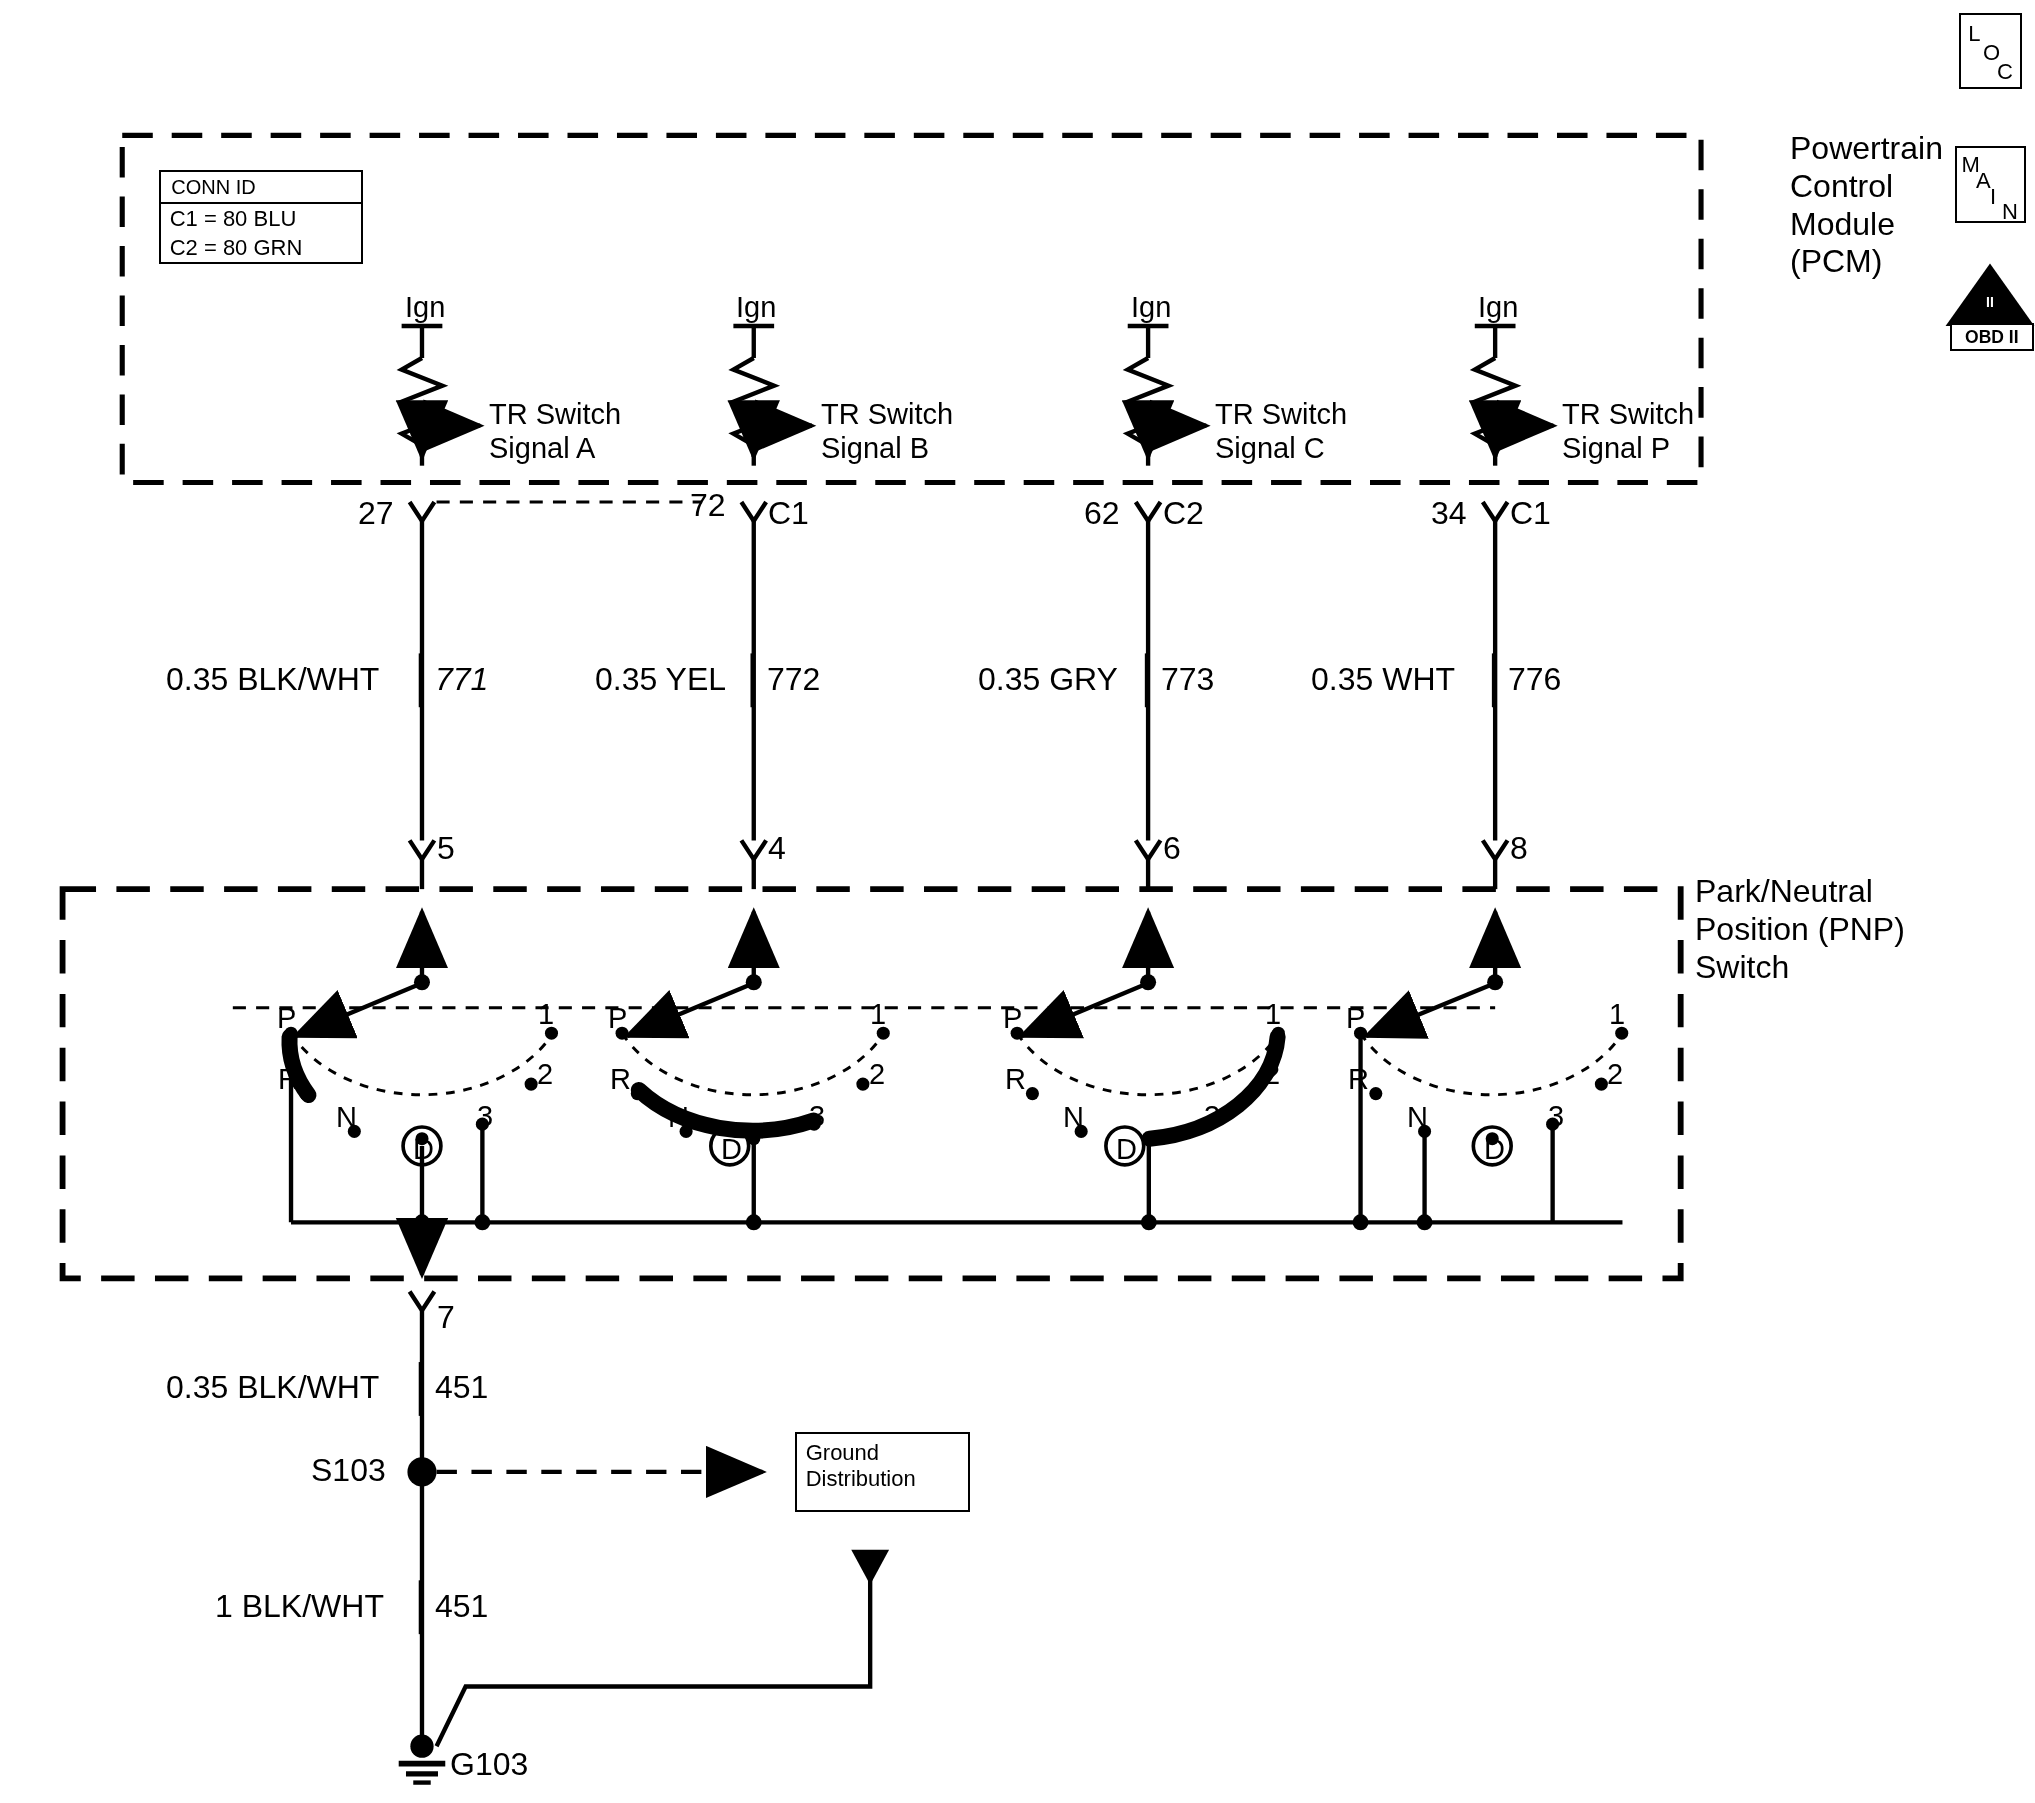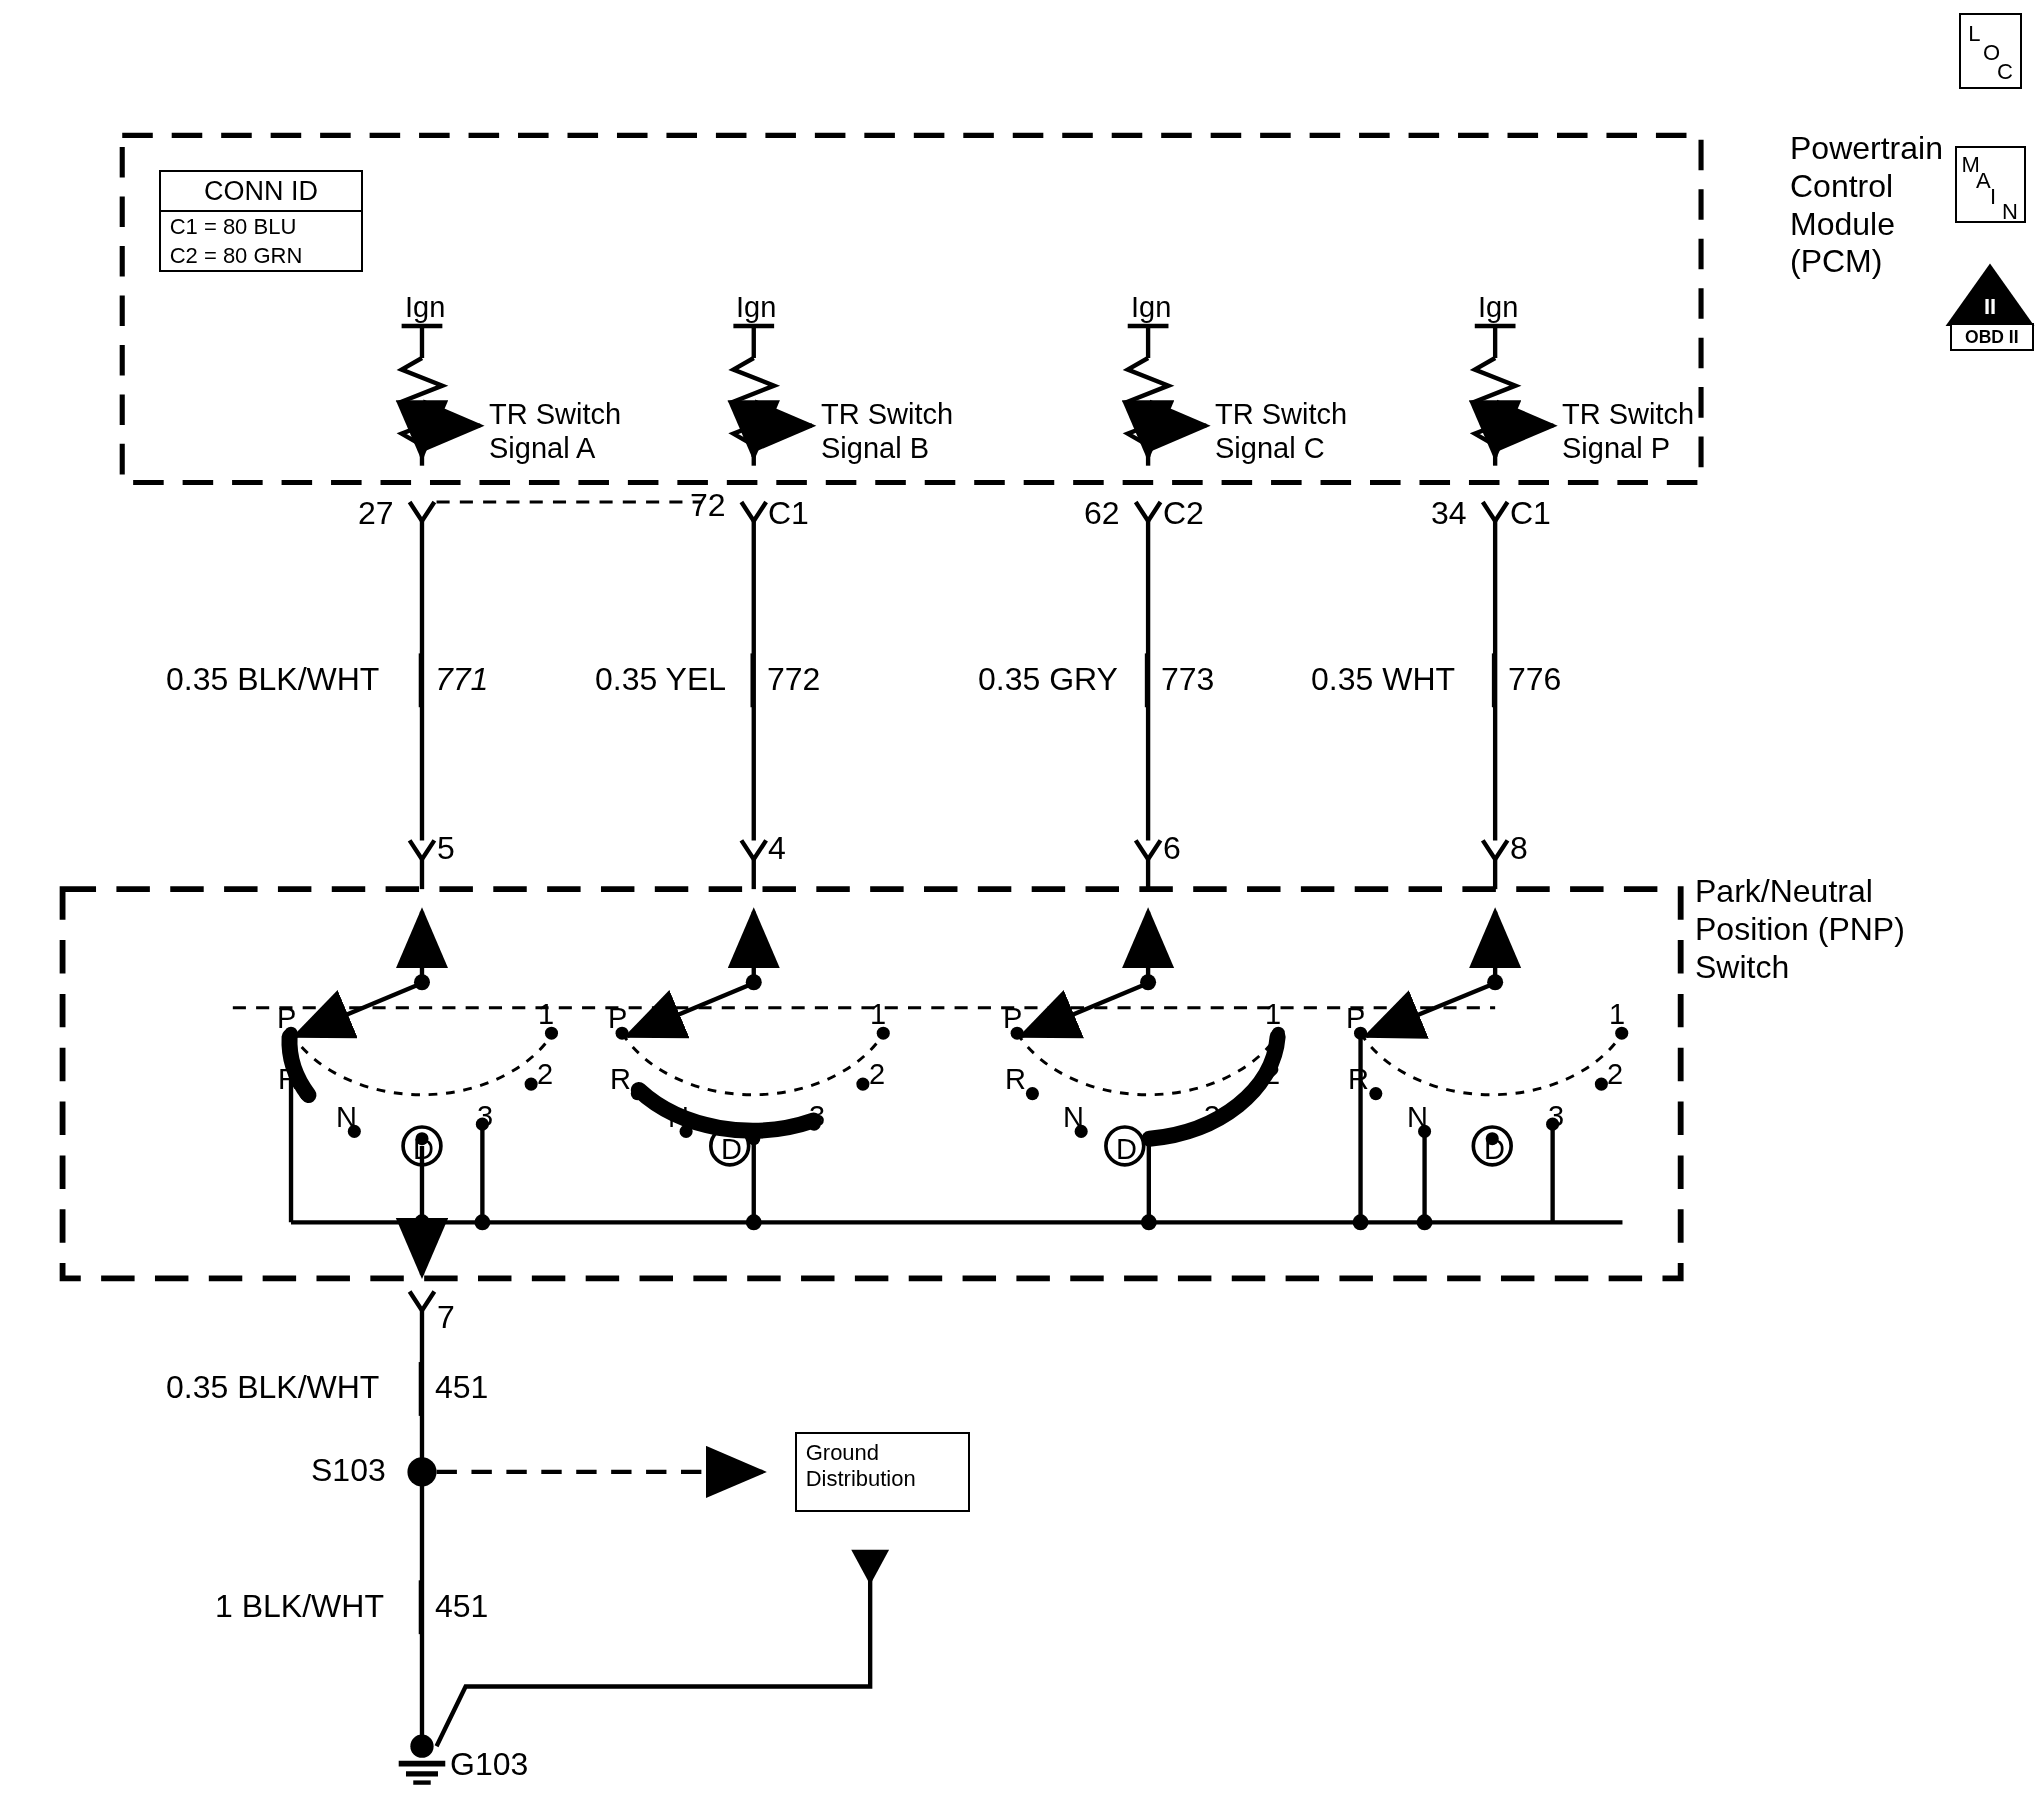--- a/index.html
+++ b/index.html
@@ -34,22 +34,22 @@
   }
   .t-big   { font-size: 32px; }
   .t-small { font-size: 29px; }
   .connid {
     position: absolute;
     border: 2.2px solid #000;
     background: #fff;
     box-sizing: border-box;
   }
   .connid .hdr {
-    text-align: center;
-    font-size: 27px;
+    text-align: left;
+    font-size: 20px;
     padding: 4.4px 10.2px 2.9px 10.2px;
     border-bottom: 2.2px solid #000;
   }
   .connid .row {
     font-size: 22px;
     padding: 2.2px 8.7px 0.7px 8.7px;
   }
   .gndbox {
     position: absolute;
     border: 2.9px solid #000;
@@ -64,21 +64,21 @@
     border: 2.9px solid #000;
     background: #fff;
     box-sizing: border-box;
   }
   .refbox span { position: absolute; font-size: 22px; }
   .obd-wrap { position: absolute; }
   .obd-ii-white {
     position: absolute;
     left: 0; right: 0;
     text-align: center;
-    font-size: 22px;
+    font-size: 14px;
     font-weight: bold;
     color: #fff;
   }
 </style>
 </head>
 <body>
 
 <div id="canvas">
 
   <svg class="diagram" viewBox="0 0 2797 2478">

